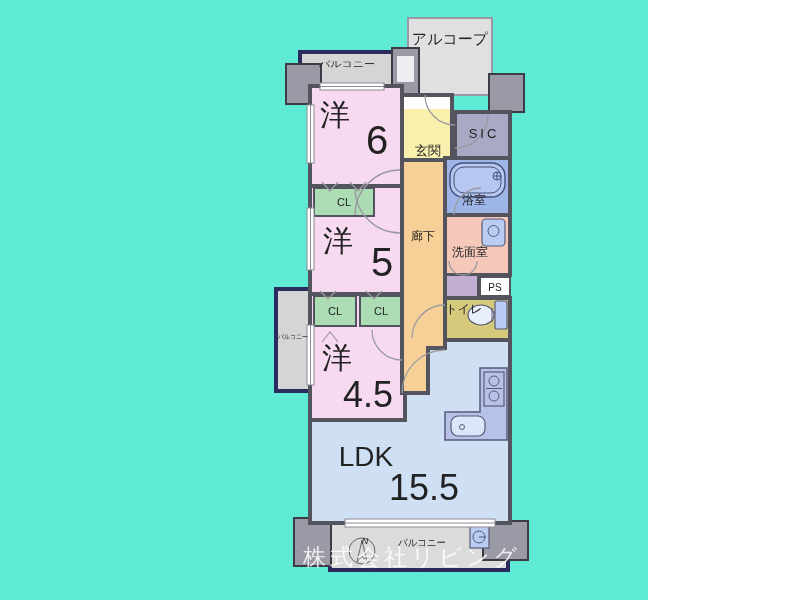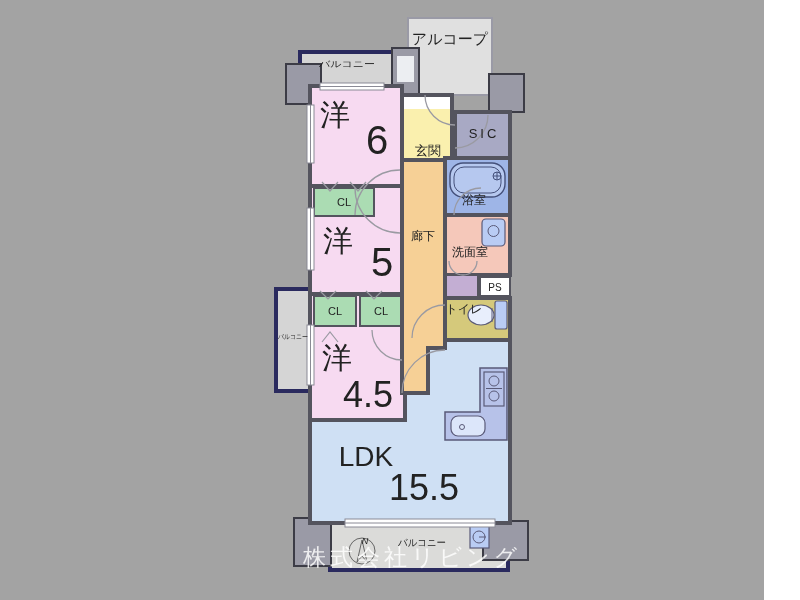--- a/index.html
+++ b/index.html
@@ -1,16 +1,16 @@
 <!DOCTYPE html>
 <html><head>
 <meta charset="utf-8">
 <style>
   html,body{margin:0;padding:0;background:#ffffff;}
-  .stage{position:relative;width:764px;height:600px;background:#a3a3a3;overflow:hidden;
+  .stage{position:relative;width:648px;height:600px;background:#5eead4;overflow:hidden;
          font-family:"Liberation Sans","DejaVu Sans",sans-serif;}
   svg{position:absolute;left:0;top:0;}
   text{font-family:"Liberation Sans","DejaVu Sans",sans-serif;fill:#222;}
   .rm{stroke:#54545e;stroke-width:4;stroke-linejoin:miter;}
   .thin{stroke:#54545e;stroke-width:2;}
   .navy{stroke:#2a2a5e;stroke-width:4;}
   .blk{stroke:#3c3c46;stroke-width:2;}
   .fix{stroke:#5a5a78;stroke-width:1.5;}
   .arc{fill:none;stroke:#9a9aa2;stroke-width:1.3;}
   .win{fill:#ffffff;stroke:#8a8a95;stroke-width:1;}

